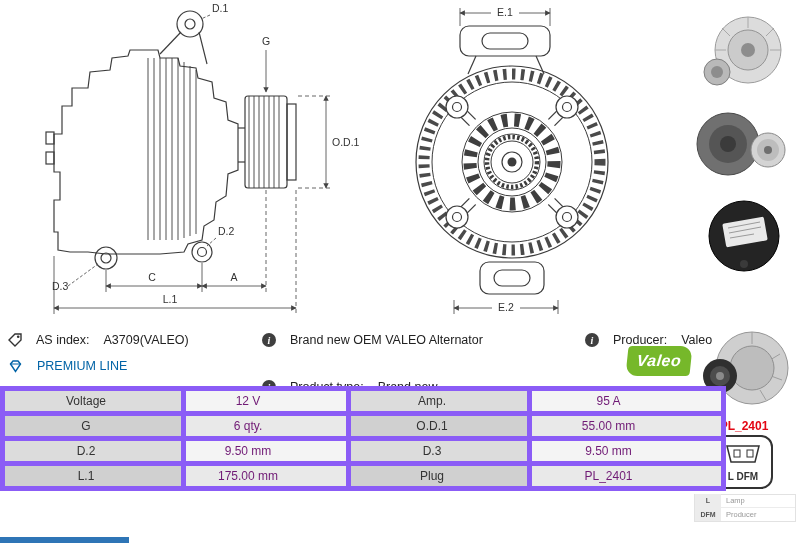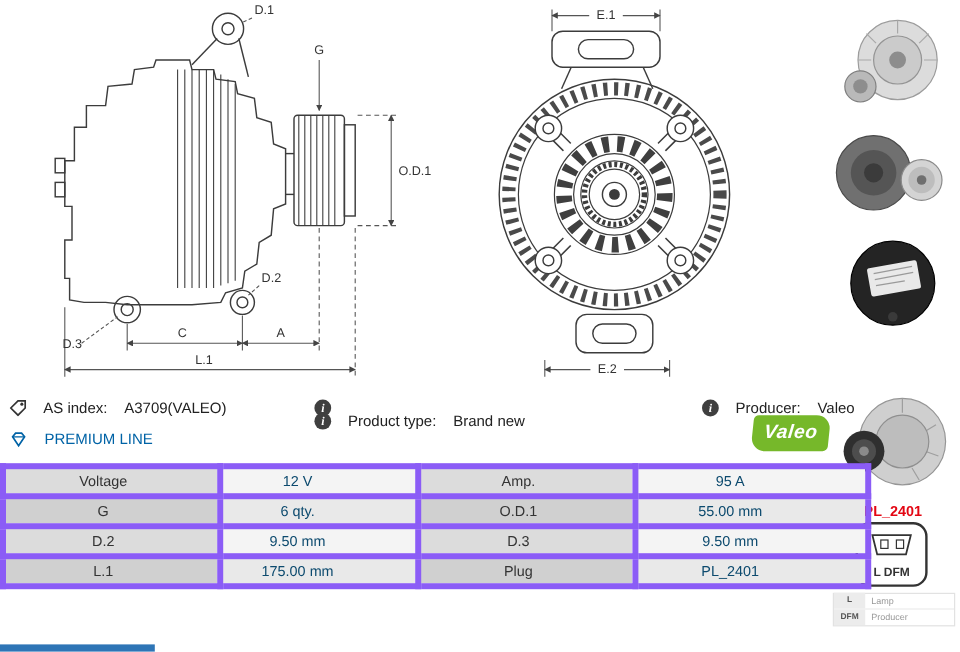--- a/index.html
+++ b/index.html
@@ -29,21 +29,21 @@
   .info-item{position:absolute;display:flex;align-items:center;gap:14px;font-size:12.5px;color:#222;height:18px;white-space:nowrap}
   .b{font-weight:normal}
   .premium{color:#0063a6;font-weight:normal}
   .info-icon{width:14px;height:14px;min-width:14px;border-radius:50%;background:#3f3f3f;color:#fff;display:inline-flex;align-items:center;justify-content:center;font-size:10px;font-family:"Liberation Serif",serif;font-style:italic;font-weight:bold}
   .info-icon::after{content:"i"}
   .valeo{position:absolute;left:627px;top:346px;width:64px;height:30px;background:#76b82a;border-radius:4px 12px 4px 12px;transform:skewX(-6deg);display:flex;align-items:center;justify-content:center;color:#fff;font-style:italic;font-weight:bold;font-size:16px;letter-spacing:.5px}
 
   
   .spec-table{position:absolute;left:0;top:386px;width:721px;border-collapse:collapse;table-layout:fixed;font-size:12px;color:#333}
   .spec-table td{height:25px;text-align:center;border:5px solid #8b5cf6;padding:0 14px 0 0;overflow:hidden}
-  .spec-table td.val{padding-right:36px;color:#0c4a6e}
+  .spec-table td.val{padding-right:36px;color:#701a75}
   .spec-table tr:nth-child(odd) td.lbl{background:#dcdcdc}
   .spec-table tr:nth-child(odd) td.val{background:#f4f4f4}
   .spec-table tr:nth-child(even) td.lbl{background:#d0d0d0}
   .spec-table tr:nth-child(even) td.val{background:#e9e9e9}
 
   .bottom-bar{position:absolute;left:0;top:537px;width:129px;height:6px;background:#2e75b6}
 </style>
 </head>
 <body>
 
@@ -262,37 +262,38 @@
   <svg width="14" height="14" viewBox="0 0 14 14">
     <path d="M1,7 L7,1 L13,1 L13,7 L7,13 Z" fill="none" stroke="#333" stroke-width="1.4"></path>
     <circle cx="10.2" cy="3.8" r="1.3" fill="#333"></circle>
   </svg>
   <span>AS index:</span>
   <span class="b">A3709(VALEO)</span>
 </div>
 
 <div class="info-item" style="left:262px;top:331px">
   <span class="info-icon"></span>
+  <span>Brand new OEM VALEO Alternator</span>
 </div>
 
 <div class="info-item" style="left:585px;top:331px">
   <span class="info-icon"></span>
   <span>Producer:</span>
   <span class="b">Valeo</span>
 </div>
 
 <div class="info-item" style="left:8px;top:357px">
   <svg width="15" height="14" viewBox="0 0 15 14">
     <path d="M2.5,5 L5,2 L10,2 L12.5,5 L7.5,12.5 Z" fill="none" stroke="#0063a6" stroke-width="1.4"></path>
     <line x1="2.5" y1="5" x2="12.5" y2="5" stroke="#0063a6" stroke-width="1"></line>
   </svg>
   <span class="premium">PREMIUM LINE</span>
 </div>
 
-<div class="info-item" style="left:262px;top:342px">
+<div class="info-item" style="left:262px;top:378px">
   <span class="info-icon"></span>
   <span>Product type:</span>
   <span class="b">Brand new</span>
 </div>
 
 <div class="valeo">Valeo</div>
 
 <table class="spec-table">
   <colgroup>
       <col style="width:181px">

